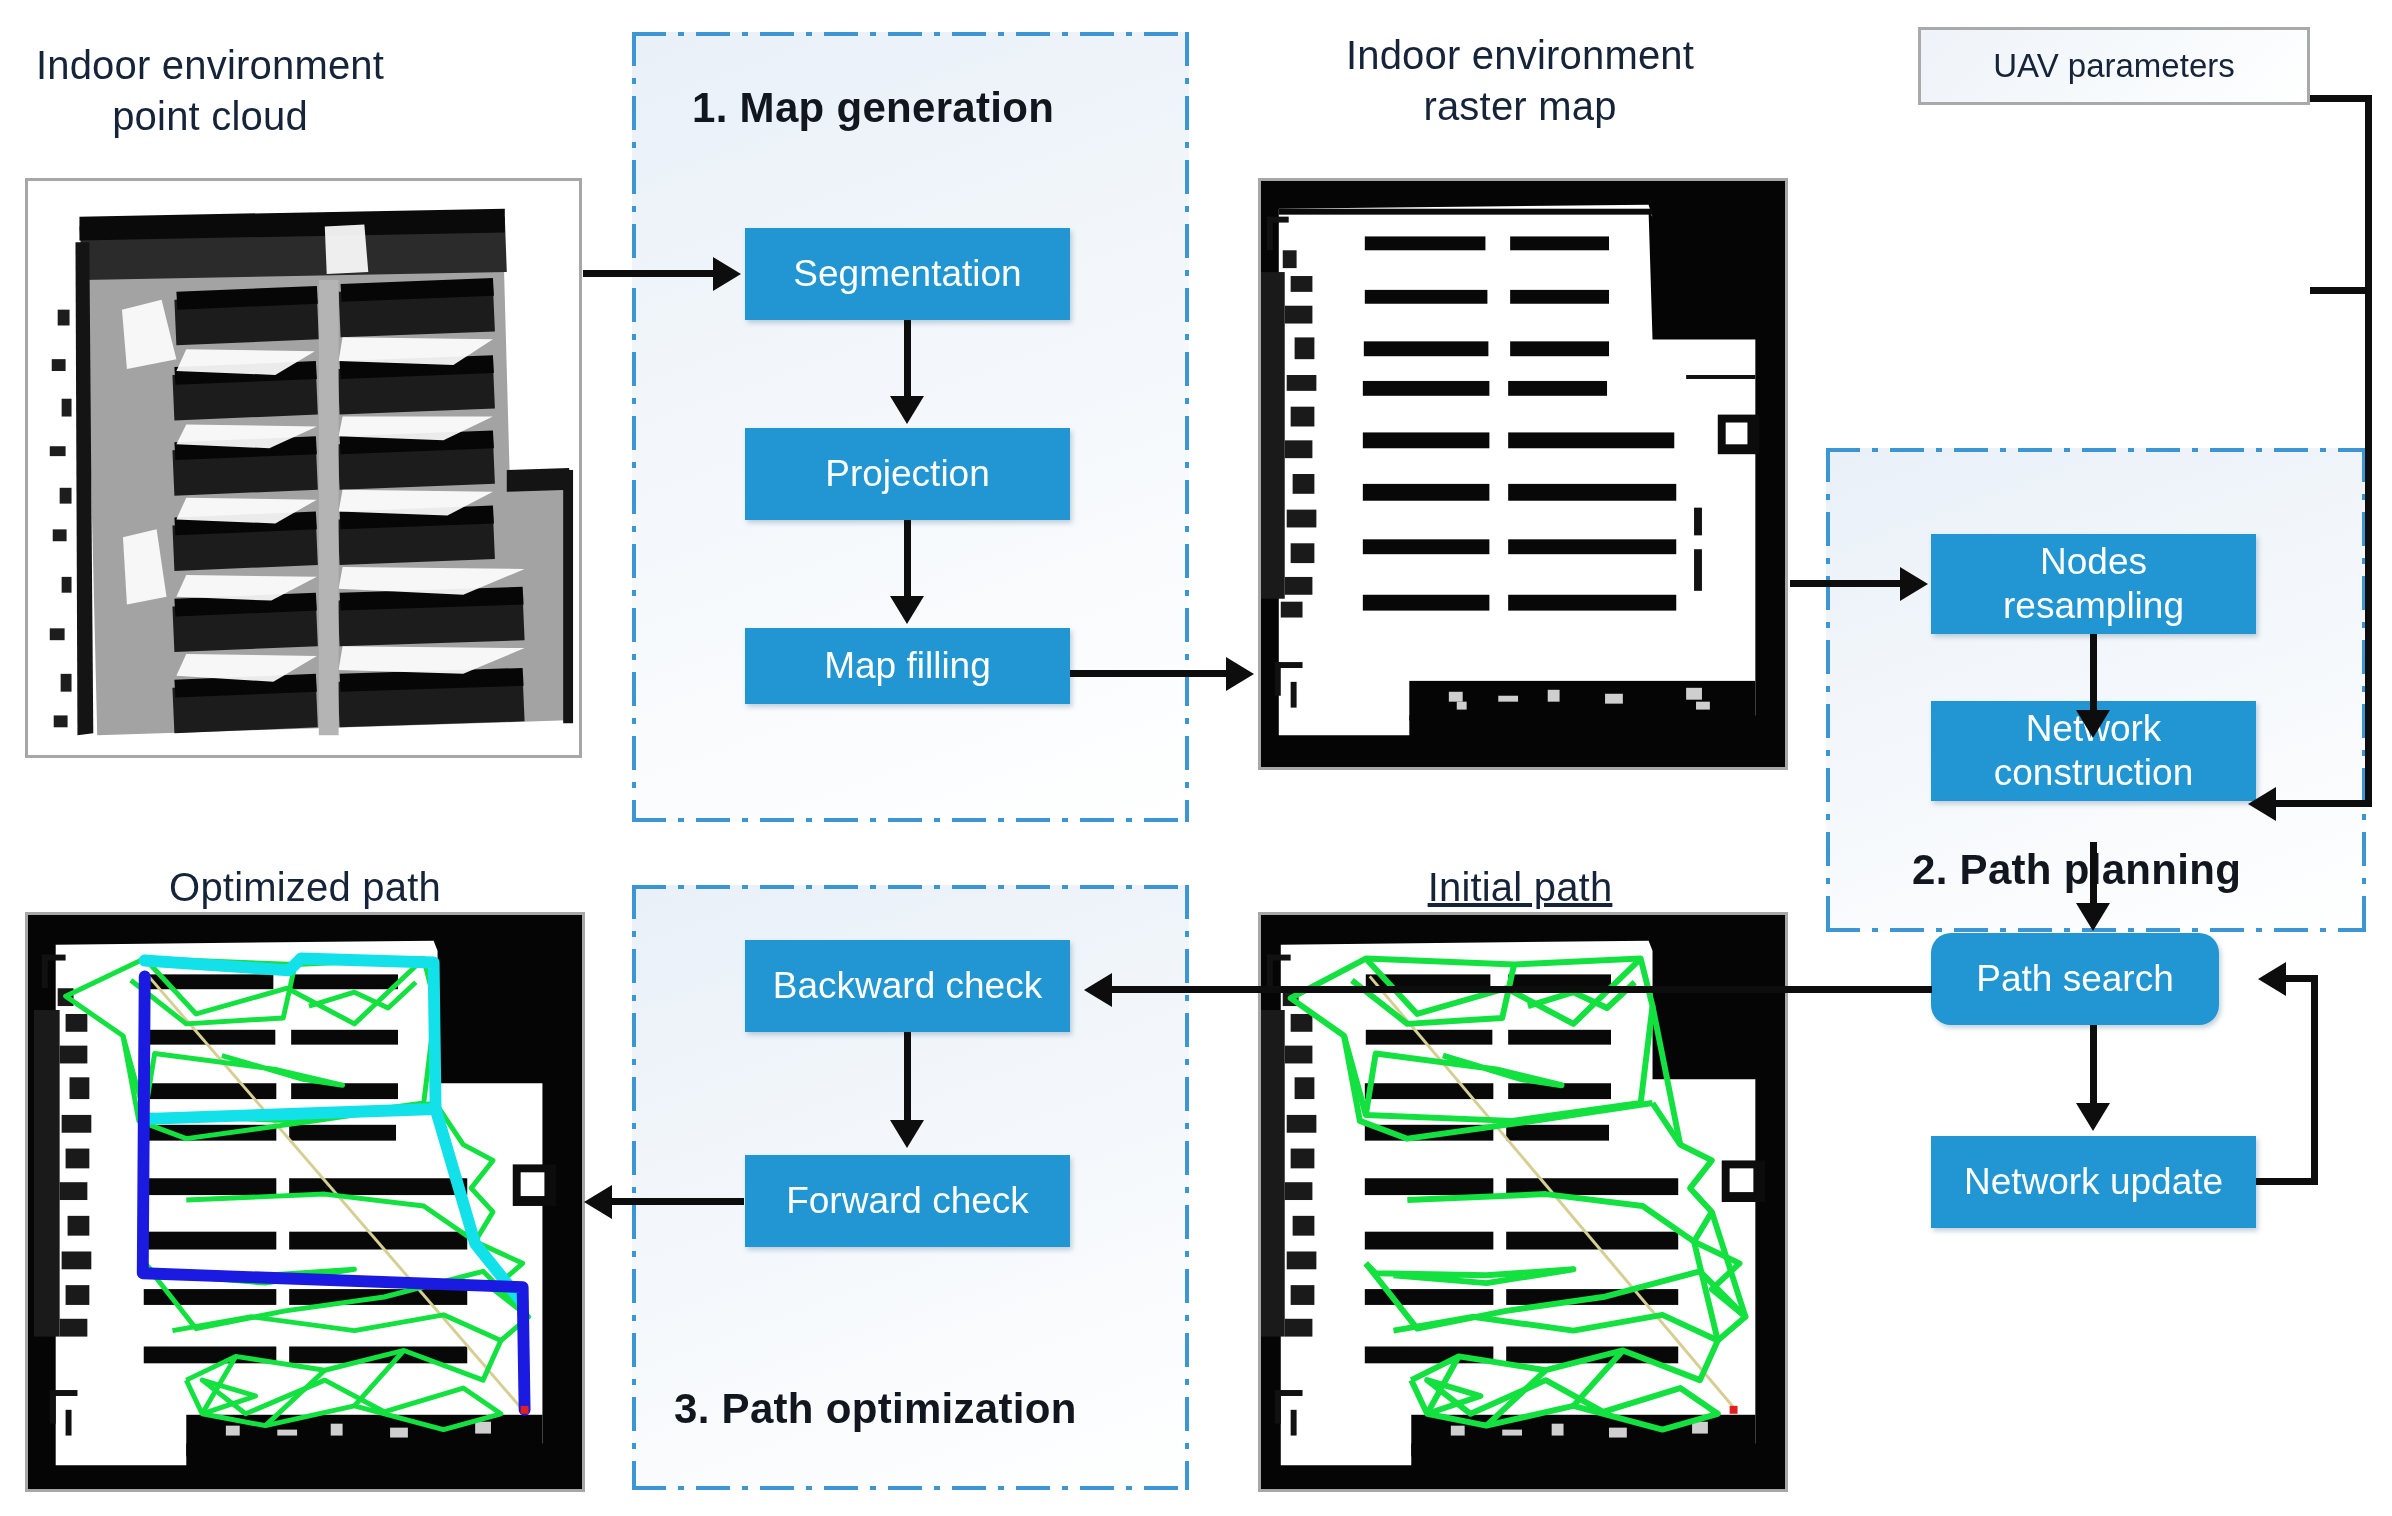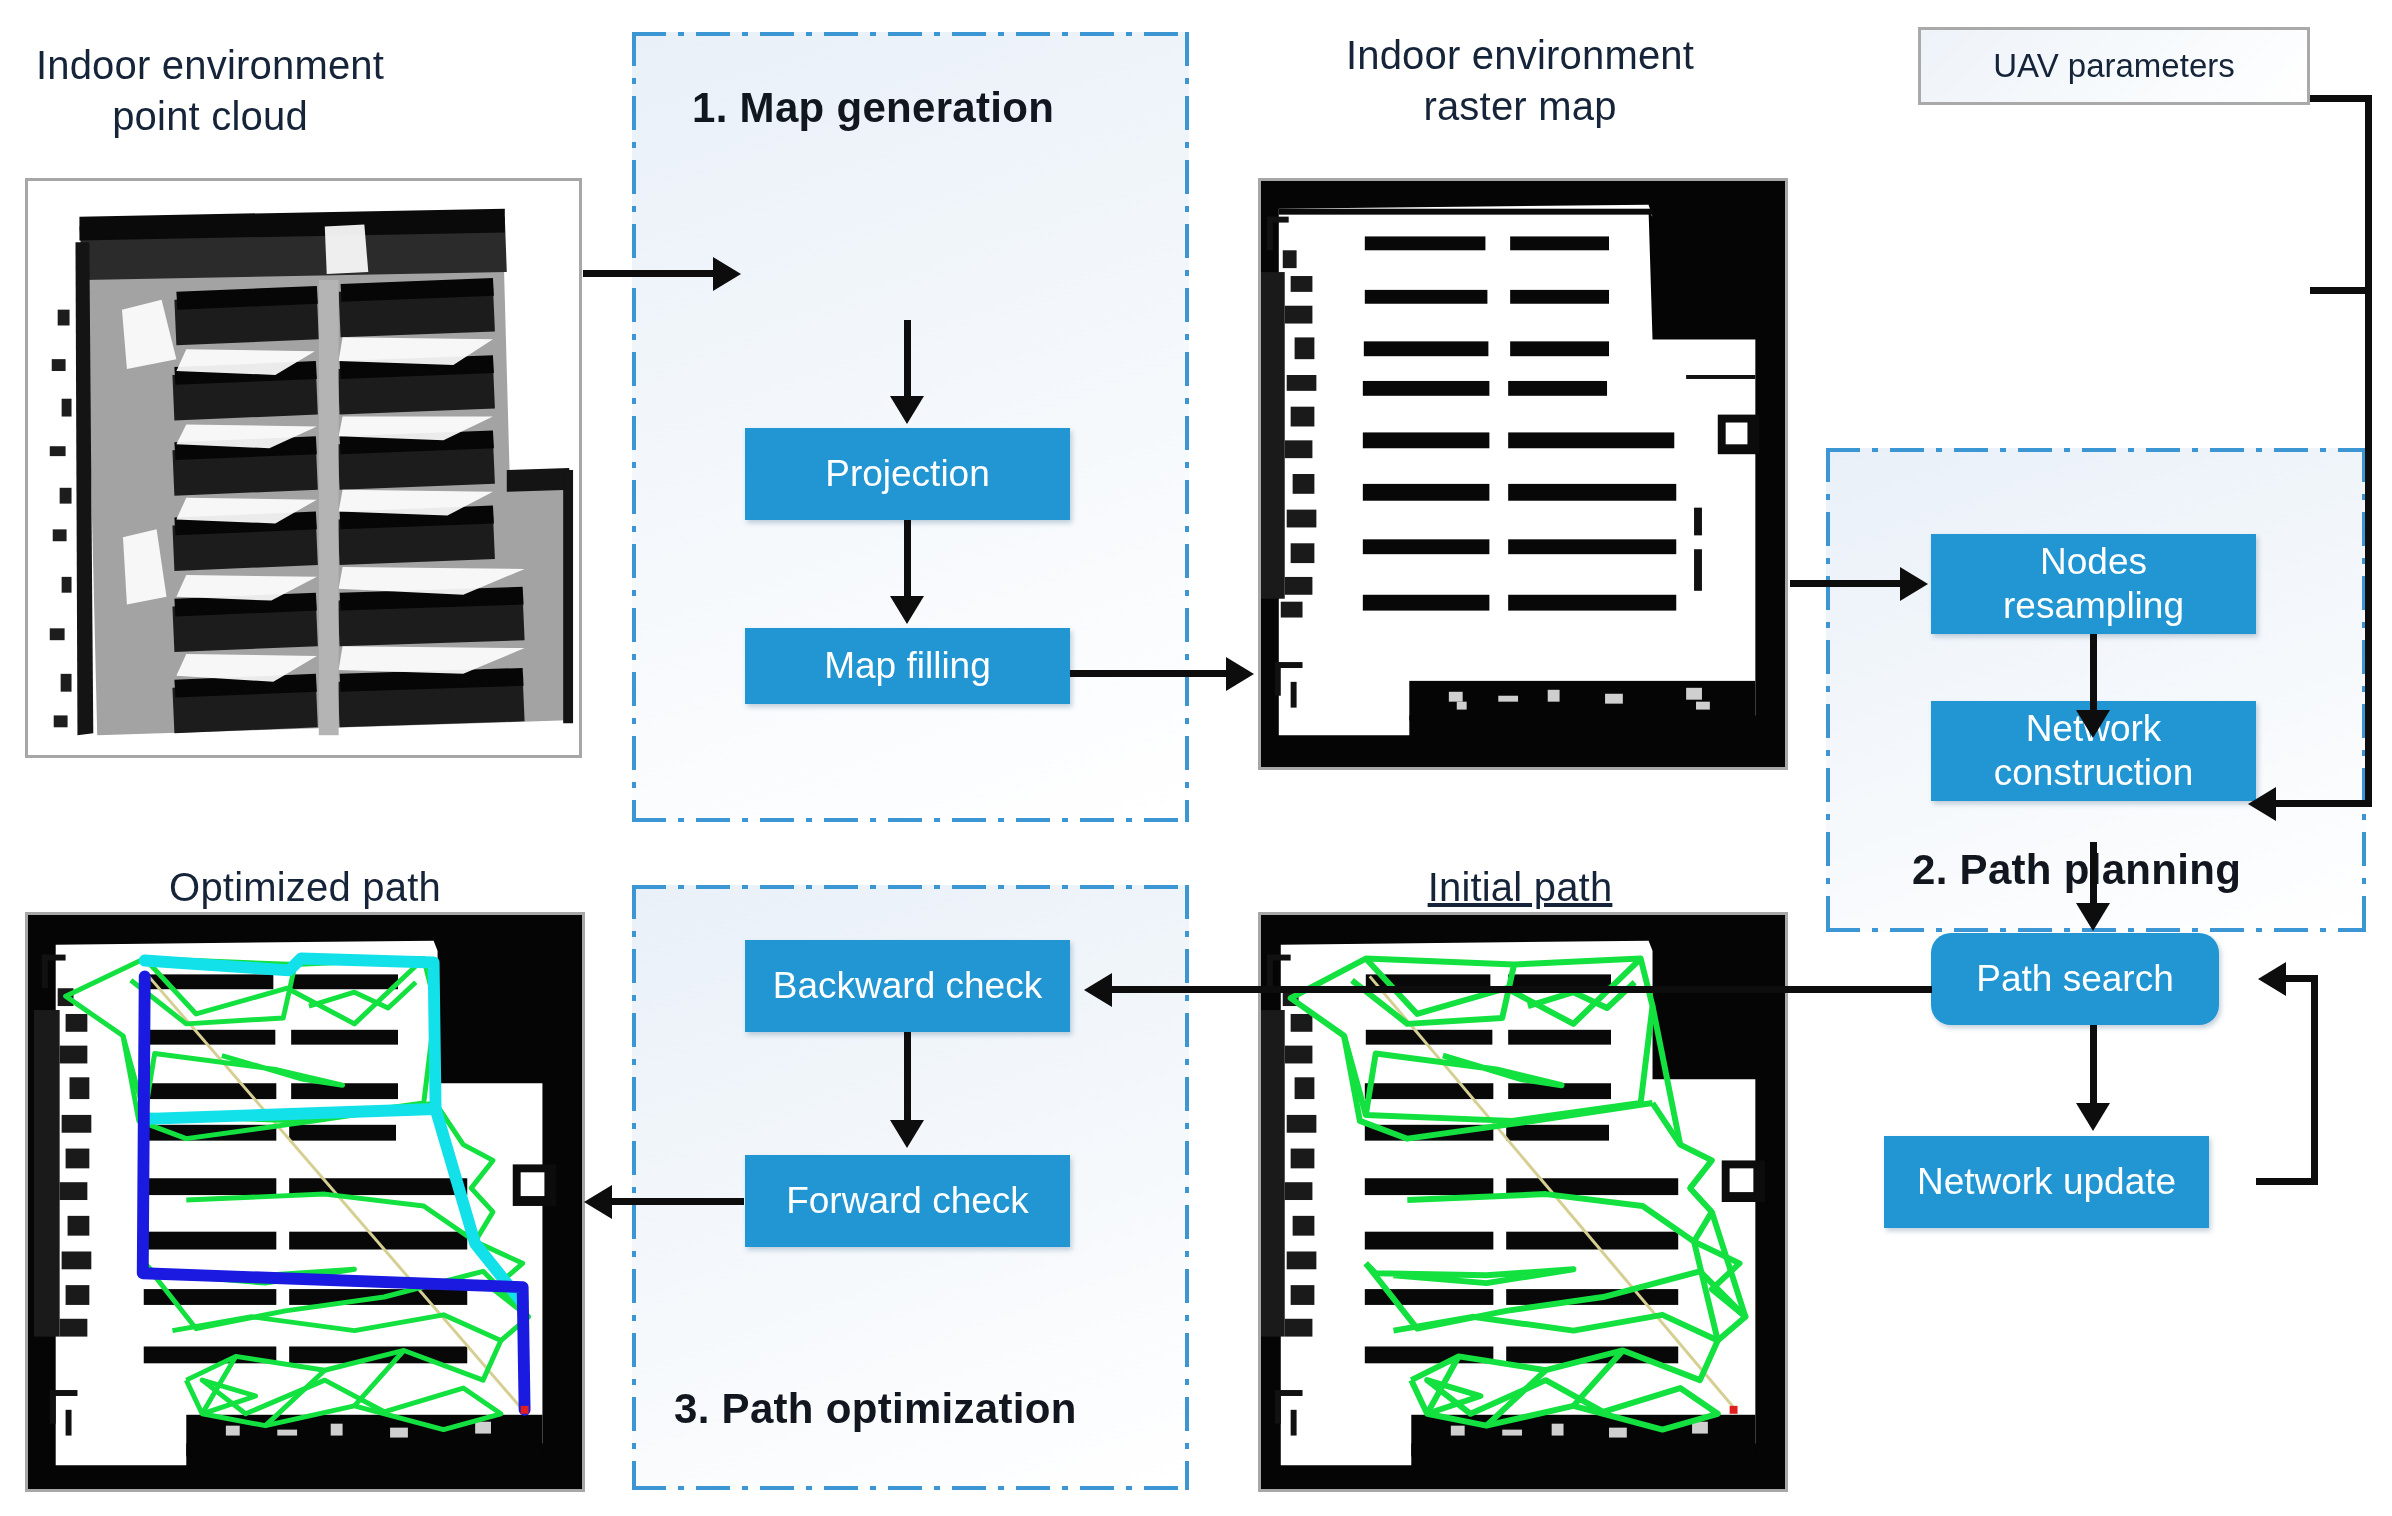--- a/index.html
+++ b/index.html
@@ -405,37 +405,38 @@
   </div>
 
   <div class="group" style="left:632px;top:32px;width:557px;height:790px;">
     <div class="edge h top"></div>
     <div class="edge h bottom"></div>
     <div class="edge v left"></div>
     <div class="edge v right"></div>
     <div class="group-title" style="left:60px;top:52px;">1. Map generation</div>
   </div>
 
+  <div class="pbox" style="left:745px;top:228px;width:325px;height:92px;">Segmentation</div>
   <div class="pbox" style="left:745px;top:428px;width:325px;height:92px;">Projection</div>
   <div class="pbox" style="left:745px;top:628px;width:325px;height:76px;">Map filling</div>
 
   <div class="group" style="left:1826px;top:448px;width:540px;height:484px;">
     <div class="edge h top"></div>
     <div class="edge h bottom"></div>
     <div class="edge v left"></div>
     <div class="edge v right"></div>
     <div class="group-title" style="left:86px;top:398px;">2. Path planning</div>
   </div>
 
   <div class="pbox" style="left:1931px;top:534px;width:325px;height:100px;">Nodes
 resampling</div>
   <div class="pbox" style="left:1931px;top:701px;width:325px;height:100px;">Network
 construction</div>
   <div class="pbox" style="left:1931px;top:933px;width:288px;height:92px;border-radius:20px;">Path search</div>
-  <div class="pbox" style="left:1884px;top:1136px;width:325px;height:92px;">Network update</div>
+  <div class="pbox" style="left:1931px;top:1136px;width:325px;height:92px;">Network update</div>
 
   <div class="group" style="left:632px;top:885px;width:557px;height:605px;">
     <div class="edge h top"></div>
     <div class="edge h bottom"></div>
     <div class="edge v left"></div>
     <div class="edge v right"></div>
     <div class="group-title" style="left:42px;top:500px;">3. Path optimization</div>
   </div>
 
   <div class="pbox" style="left:745px;top:940px;width:325px;height:92px;">Backward check</div>

